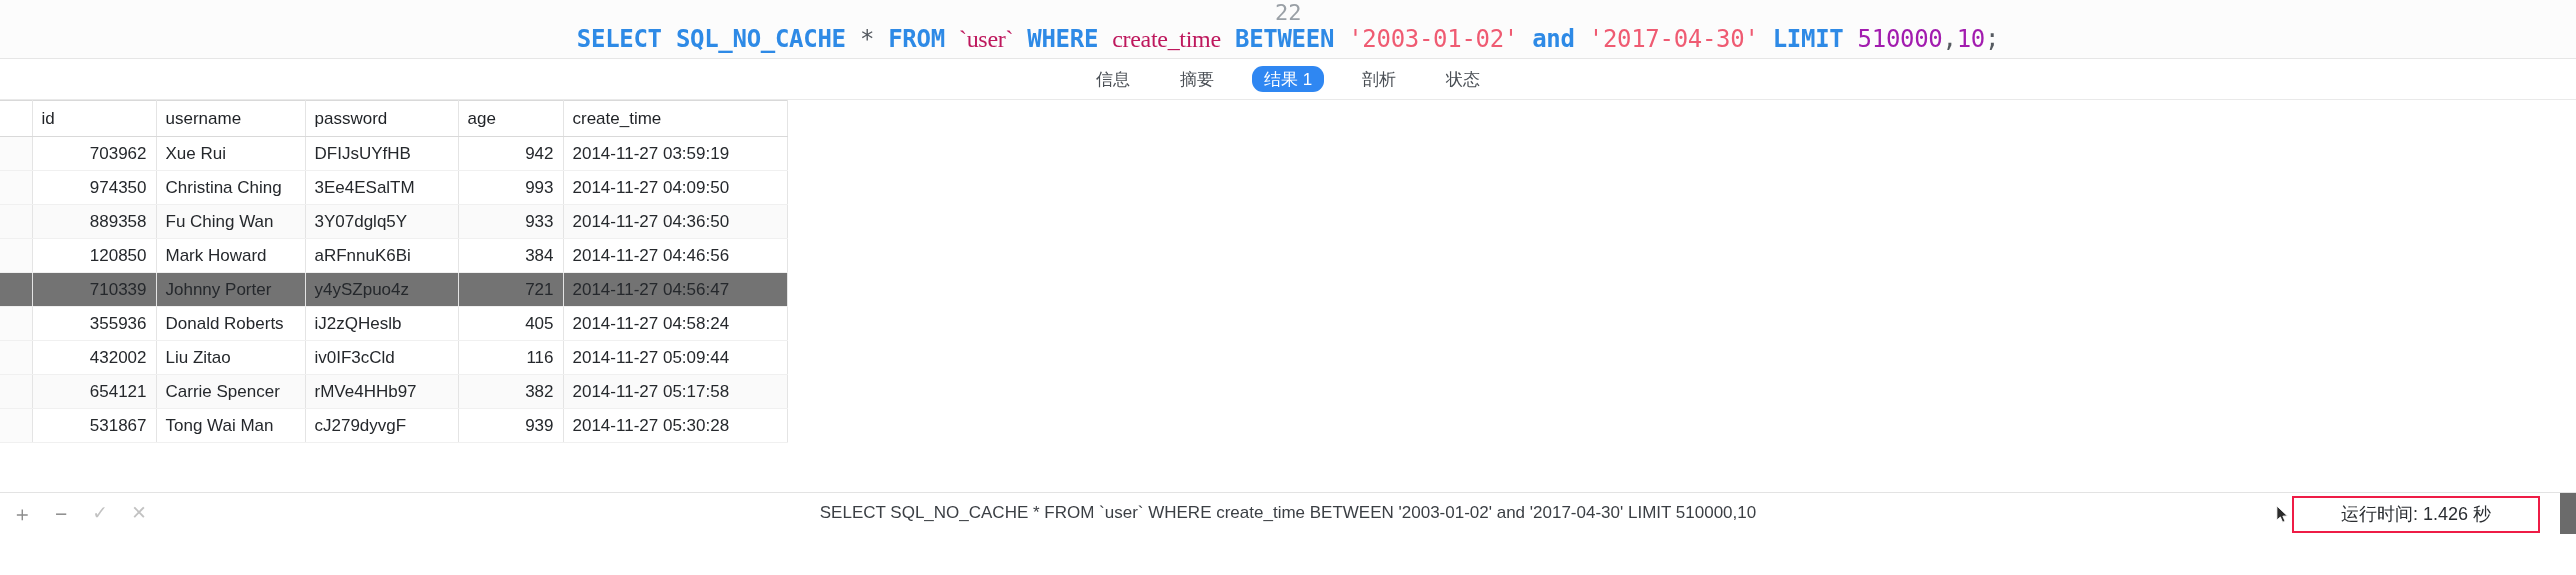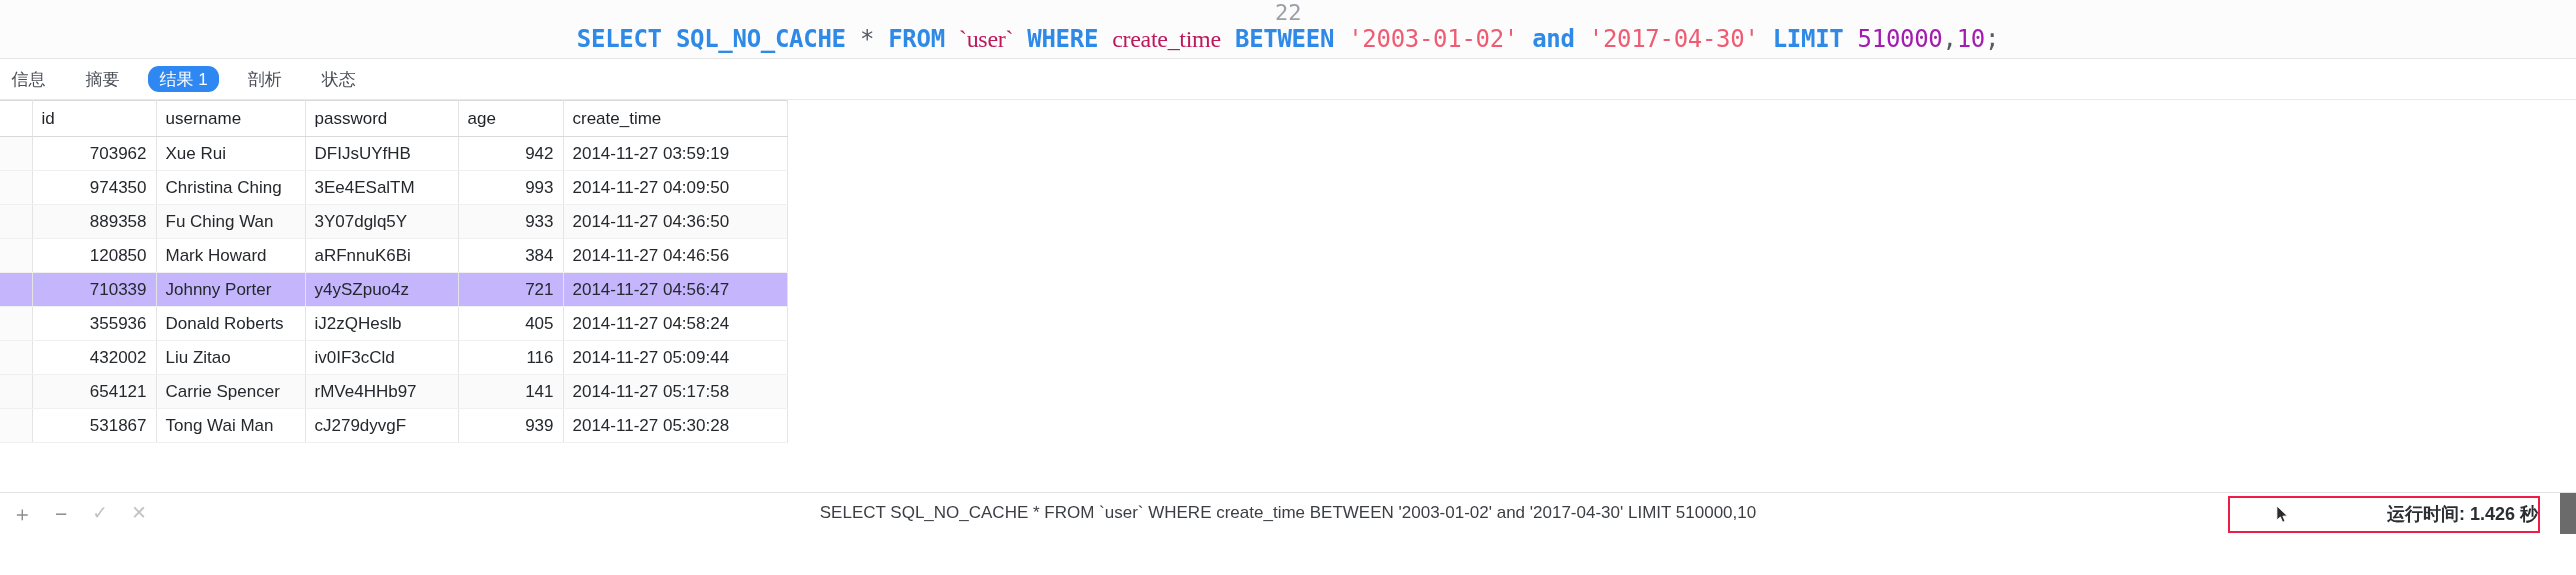--- a/index.html
+++ b/index.html
@@ -45,22 +45,22 @@
   .num     { color: #a21caf; }
   .punct   { color: #555a60; }
   .star    { color: #555a60; }
 
   
   .tabbar {
     height: 41px;
     background: #ffffff;
     display: flex;
     align-items: center;
-    justify-content: flex-start;
-    gap: 17px;
+    justify-content: center;
+    gap: 27px;
     border-bottom: 0.9px solid #e9e9e9;
   }
   .tab {
     font-size: 17px;
     color: #4a4f55;
     padding: 4.4px 11.5px;
     border-radius: 4.4px;
     line-height: 1;
     white-space: nowrap;
     cursor: pointer;
@@ -102,21 +102,21 @@
     color: #1f2226;
   }
   .col-rowhdr { width: 32px; border-right: 0.9px solid #d9d9d9 !important; background:#fbfbfb; }
   .col-id       { width: 124px; }
   .col-username { width: 149px; }
   .col-password { width: 153px; }
   .col-age      { width: 105px; }
   .col-ct       { width: 224px; }
   .num-cell { text-align: right; }
   tr.stripe td { background: #fafafa; }
-  tr.selected td { background: #c4b5fd; }
+  tr.selected td { background: #737373; }
 
   
   .statusbar {
     position: relative;
     height: 41px;
     background: #ffffff;
     border-top: 0.9px solid #e3e3e3;
     display: flex;
     align-items: center;
   }
@@ -151,26 +151,25 @@
     top: 11.5px;
     width: 14px;
     height: 19.5px;
     color: #3a3a3a;
   }
   .runtime-box {
     position: absolute;
     right: 36px;
     top: 2.7px;
     height: 37px;
-    width: 312px;
+    width: 248px;
     border: 2.7px solid #ee1c46;
     display: flex;
     align-items: center;
-    justify-content: flex-end;
-    font-weight: bold;
+    justify-content: center;
   }
   .runtime-text {
     font-size: 18px;
     color: #2b2e32;
     white-space: nowrap;
   }
   .scroll-nub {
     position: absolute;
     right: 0; top: 0;
     width: 16px; height: 41px;
@@ -268,21 +267,21 @@
           <td>Liu Zitao</td>
           <td>iv0IF3cCld</td>
           <td class="num-cell">116</td>
           <td>2014-11-27 05:09:44</td>
         </tr>
         <tr class="stripe">
           <td></td>
           <td class="num-cell">654121</td>
           <td>Carrie Spencer</td>
           <td>rMVe4HHb97</td>
-          <td class="num-cell">141</td>
+          <td class="num-cell">382</td>
           <td>2014-11-27 05:17:58</td>
         </tr>
         <tr>
           <td></td>
           <td class="num-cell">531867</td>
           <td>Tong Wai Man</td>
           <td>cJ279dyvgF</td>
           <td class="num-cell">939</td>
           <td>2014-11-27 05:30:28</td>
         </tr>

